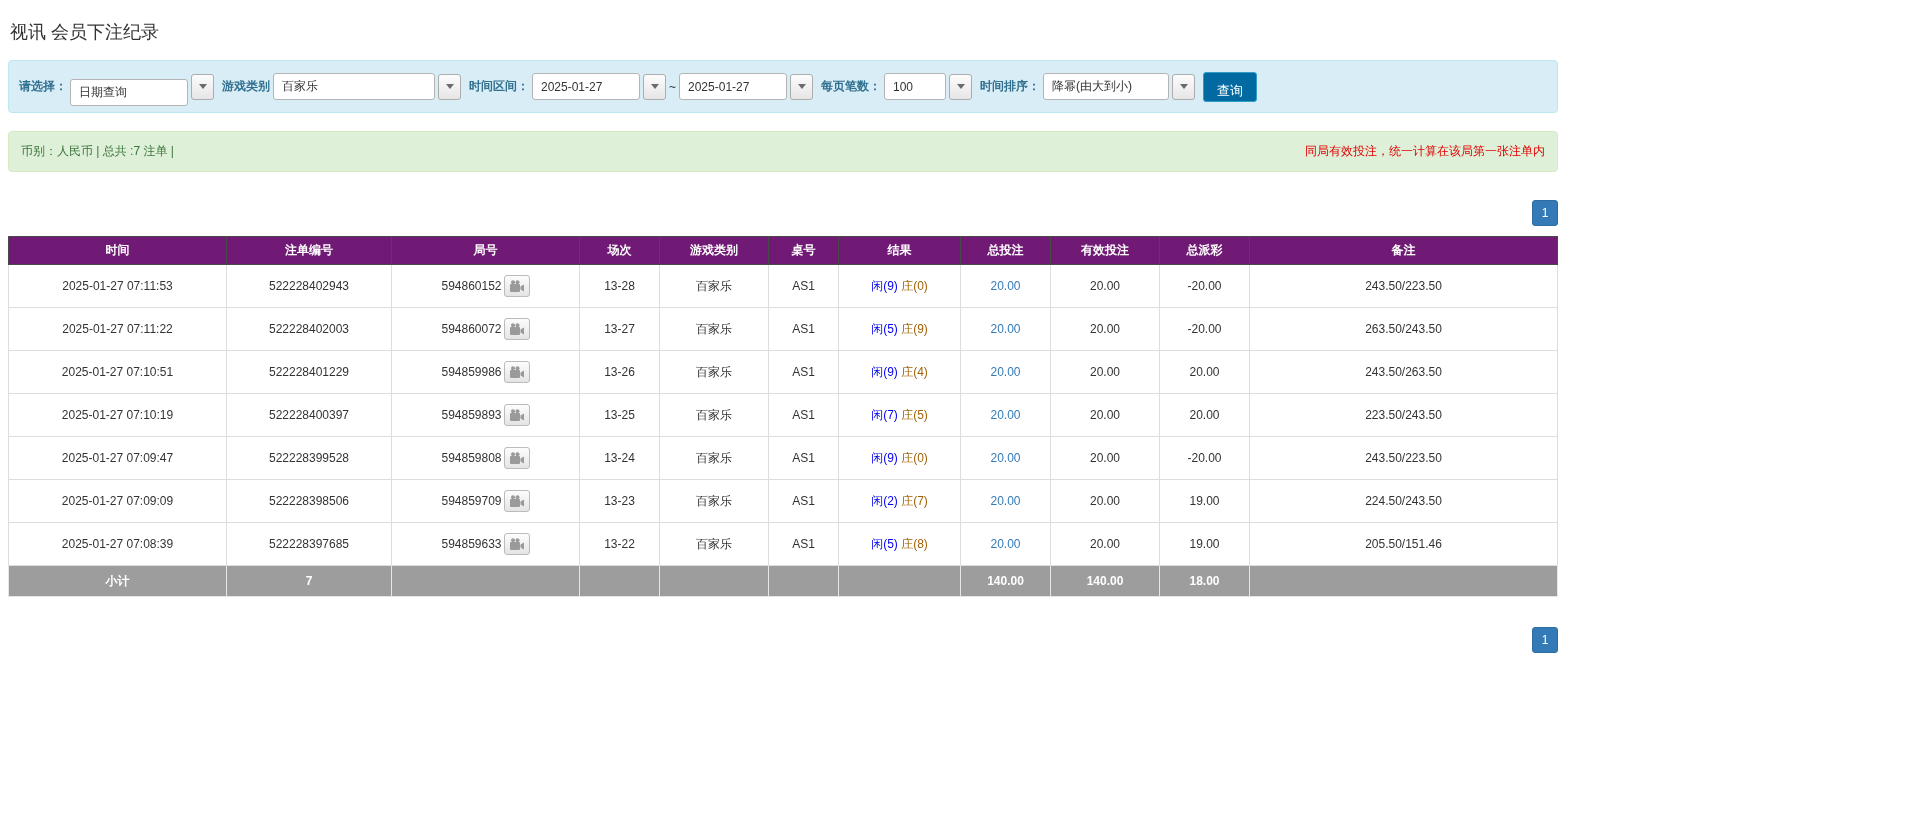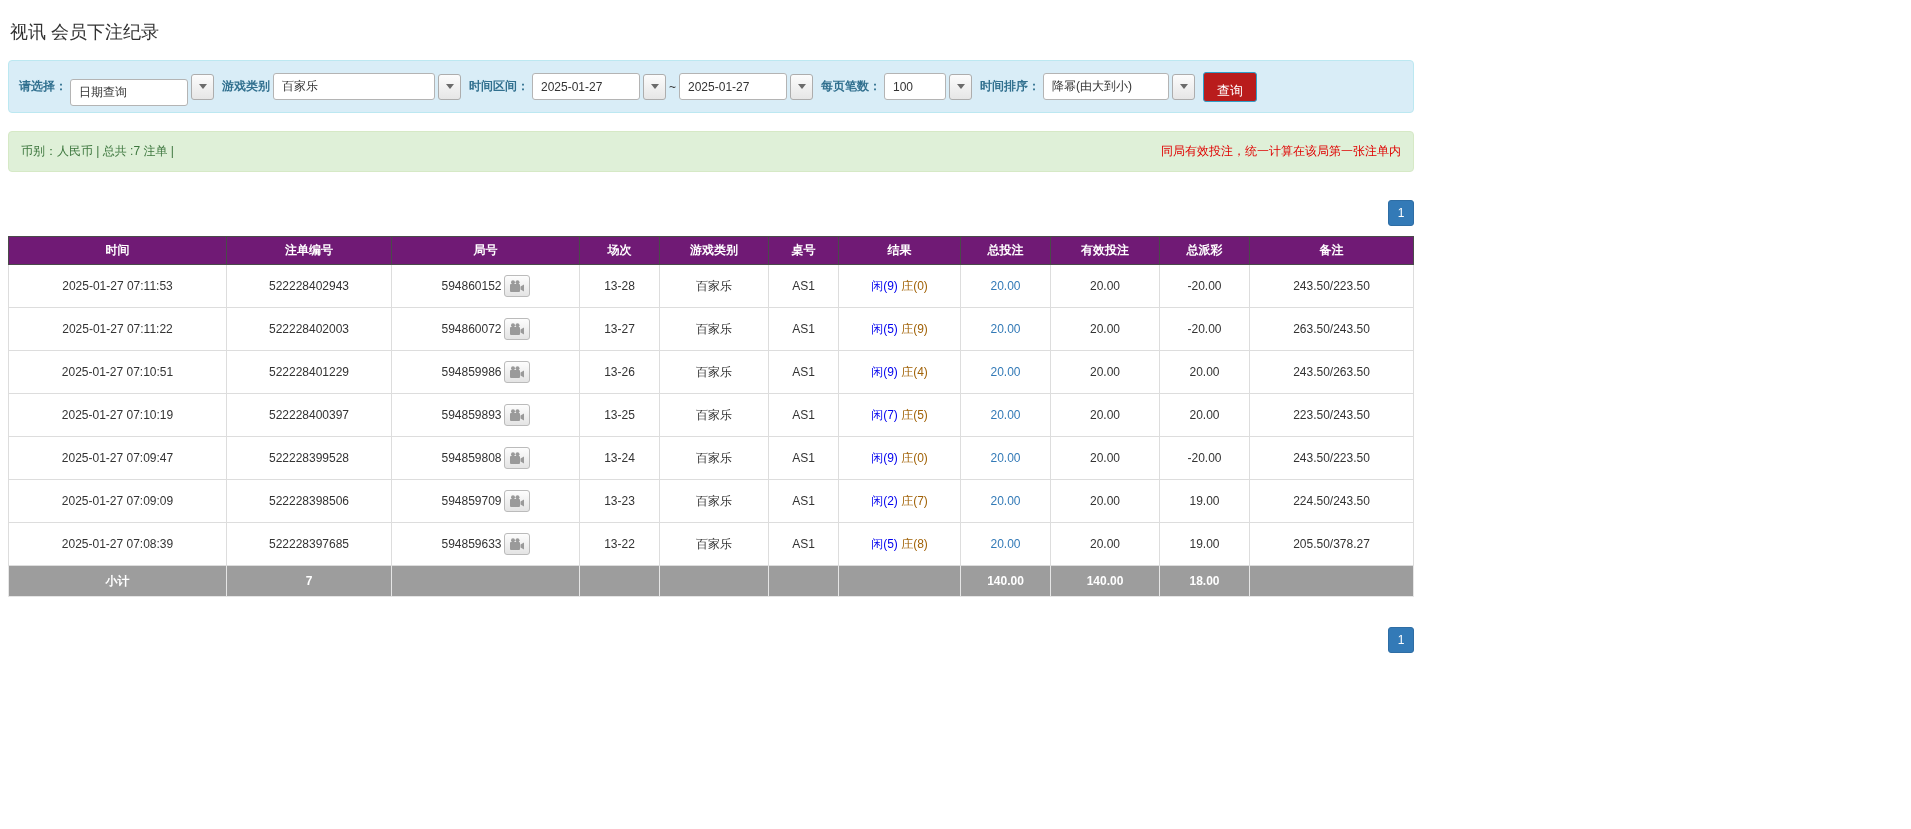--- a/index.html
+++ b/index.html
@@ -2,21 +2,21 @@
 <html><head>
 <meta charset="utf-8">
 <style>
   * { box-sizing: border-box; }
   html, body { margin: 0; padding: 0; background: #fff; }
   body {
     font-family: "Liberation Sans", "DejaVu Sans", sans-serif;
     color: #333;
     font-size: 13px;
   }
-  .page { width: 1414px; padding: 10px 0 30px 8px; }
+  .page { width: 1558px; padding: 10px 0 30px 8px; }
 
   .title {
     font-size: 18px;
     font-weight: 400;
     color: #333;
     margin: 10px 0 16px 2px;
   }
 
   
   .filter-bar {
@@ -65,21 +65,21 @@
     border-right: 4px solid transparent;
     border-top: 5px solid #6b6b6b;
   }
   .w-qtype  { width: 118px; margin-top: 12px; }
   .w-game   { width: 162px; }
   .w-date   { width: 108px; }
   .w-psize  { width: 62px;  }
   .w-sort   { width: 126px; }
   .tilde { font-size: 12px; color: #333; margin: 0 3px; }
   .search-btn {
-    background: #b91c1c;
+    background: #0369a1;
     border: 1px solid #2f9fc9;
     color: #fff;
     font-size: 13px;
     height: 30px;
     padding: 9px 13px;
     border-radius: 3px;
     margin-left: 8px;
     cursor: pointer;
     font-family: inherit;
   }
@@ -405,21 +405,21 @@
                 <polygon points="11.5,6.5 15,4.5 15,11.5 11.5,9.5" fill="#9a9a9a"></polygon>
               </svg>
             </button></td>
           <td>13-22</td>
           <td>百家乐</td>
           <td>AS1</td>
           <td><span class="player">闲(5)</span> <span class="banker">庄(8)</span></td>
           <td><a class="bet-link" href="#">20.00</a></td>
           <td>20.00</td>
           <td>19.00</td>
-          <td>205.50/378.27</td>
+          <td>205.50/151.46</td>
         </tr>
       </tbody>
     <tfoot>
         <tr class="summary">
           <td>小计</td>
           <td>7</td>
           <td></td>
           <td></td>
           <td></td>
           <td></td>

